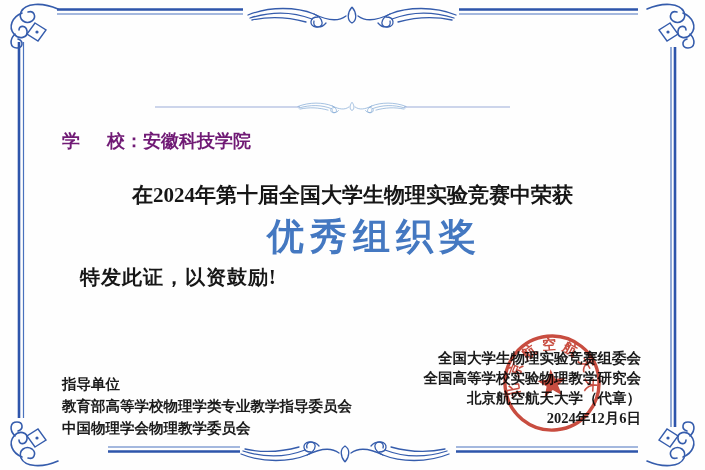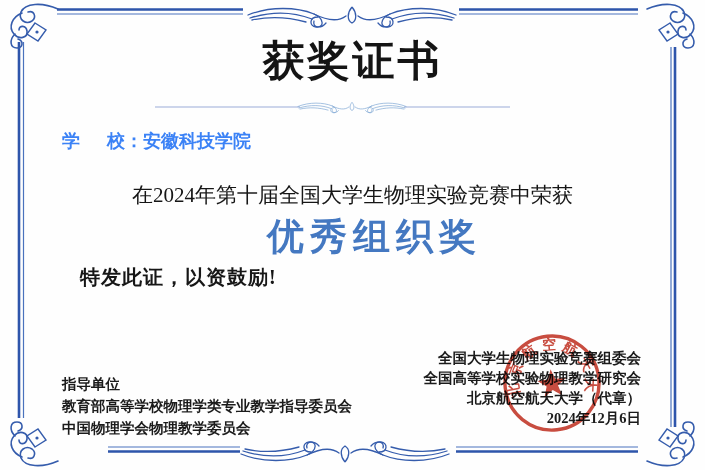--- a/index.html
+++ b/index.html
@@ -6,23 +6,23 @@
   .page{
     position:relative;width:705px;height:470px;background:#fefefe;overflow:hidden;
     font-family:"Liberation Serif","DejaVu Serif",serif;
   }
   .abs{position:absolute;}
   .borderSvg{position:absolute;left:0;top:0;pointer-events:none;}
   .title{
     top:33px;left:0;right:0;text-align:center;
     font-size:42px;font-weight:bold;letter-spacing:3px;color:#141414;
   }
-  .schoolLine{top:129px;left:62px;font-size:18px;font-weight:bold;color:#3b82f6;}
+  .schoolLine{top:129px;left:62px;font-size:18px;font-weight:bold;color:#701a75;}
   .schoolLine .gap{display:inline-block;width:27px;}
-  .statement{top:181px;left:0;right:0;text-align:center;font-size:21px;font-weight:normal;color:#161616;}
+  .statement{top:181px;left:0;right:0;text-align:center;font-size:21px;font-weight:bold;color:#161616;}
   .award{
     top:212px;left:0;right:0;text-align:center;
     font-size:37px;font-weight:bold;letter-spacing:6px;color:#4478c1;padding-left:44px;
   }
   .closing{top:264px;left:60px;font-size:20px;font-weight:bold;color:#161616;letter-spacing:1px;margin-left:20px;}
   .guiding{top:325px;left:62px;font-size:14.5px;font-weight:bold;color:#1b1b1b;line-height:22px;margin-top:48px;}
   .issuers{top:348px;right:64px;text-align:right;font-size:14.5px;font-weight:bold;color:#1b1b1b;line-height:20px;}
   .sealSvg{
     position:absolute;left:499px;top:327px;
     mix-blend-mode:multiply;opacity:.9;transform:rotate(-6deg);
@@ -83,21 +83,20 @@
       <use href="#flourish" transform="translate(352,16)"></use>
       <use href="#flourish" transform="translate(345,453) scale(1,-1)"></use>
     </g>
 
     <g class="ornLight">
       <path d="M155,107 H300 M404,107 H510" stroke="#9bacd8" stroke-width="1"></path>
       <use href="#flourish" transform="translate(352,107) scale(0.52)"></use>
     </g>
   </svg>
 
-  <div class="abs title">获奖证书</div>
 
   <div class="abs schoolLine">
     <span>学</span><span class="gap"></span><span>校：</span><span>安徽科技学院</span>
   </div>
 
   <div class="abs statement">在2024年第十届全国大学生物理实验竞赛中荣获</div>
 
   <div class="abs award">优秀组织奖</div>
 
   <div class="abs closing">特发此证，以资鼓励!</div>

